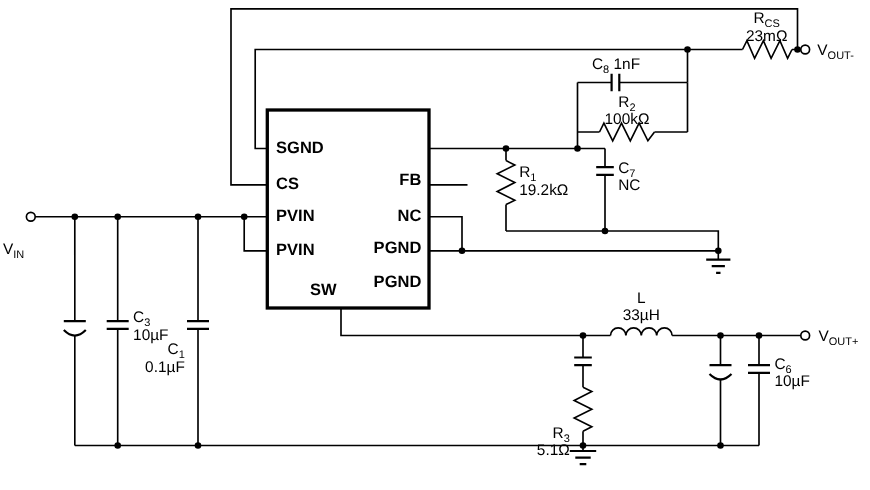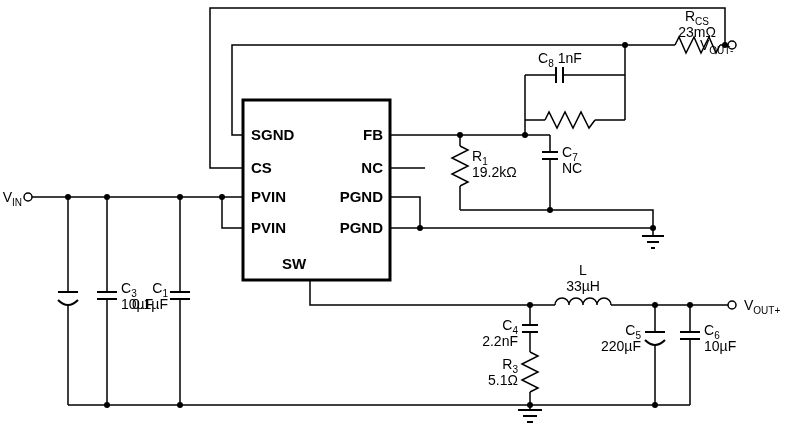--- a/index.html
+++ b/index.html
@@ -2,21 +2,21 @@
 <html><head>
 <meta charset="utf-8">
 <style>
   html,body{margin:0;padding:0;background:#fff;}
   .stage{position:relative;width:791px;height:445px;background:#fff;overflow:hidden;
          font-family:"Liberation Sans",sans-serif;color:#000;}
   .stage svg{position:absolute;left:0;top:0;}
   .lbl{position:absolute;font-size:14px;line-height:16px;white-space:nowrap;}
   .pin{position:absolute;font-size:15px;line-height:16px;white-space:nowrap;font-weight:bold;}
   .ctr{text-align:center;}
-  .rt{text-align:right;}
+  .rt{text-align:right;margin-top:29px;}
   .lbl .ln{display:block;}
   sub{font-size:10px;line-height:0;}
   .sp{margin-left:4px;}
 </style>
 </head>
 <body>
 
 <div class="stage">
 
 <svg width="791" height="445" viewBox="0 0 791 445">
@@ -99,61 +99,57 @@
   <g fill="#fff" stroke="#000" stroke-width="1.5">
     <circle cx="28" cy="197" r="4"></circle>
     <circle cx="732" cy="45" r="4"></circle>
     <circle cx="732" cy="305" r="4"></circle>
   </g>
 </svg>
 
 <div class="lbl rt" style="left:0px;top:189px;width:22px">
   <span class="ln"><span>V</span><sub>IN</sub></span>
 </div>
-<div class="lbl" style="left:700px;top:37px">
+<div class="lbl" style="left:743px;top:37px">
   <span class="ln"><span>V</span><sub>OUT-</sub></span>
 </div>
 <div class="lbl" style="left:744px;top:297px">
   <span class="ln"><span>V</span><sub>OUT+</sub></span>
 </div>
 
 <div class="lbl ctr" style="left:668px;top:8px;width:58px">
   <span class="ln"><span>R</span><sub>CS</sub></span>
   <span class="ln">23mΩ</span>
 </div>
 <div class="lbl ctr" style="left:528px;top:50px;width:64px">
   <span class="ln"><span>C</span><sub>8</sub><span class="sp">1nF</span></span>
+</div>
+<div class="lbl ctr" style="left:542px;top:84px;width:56px">
+  <span class="ln"><span>R</span><sub>2</sub></span>
+  <span class="ln">100kΩ</span>
 </div>
 <div class="lbl" style="left:472px;top:148px">
   <span class="ln"><span>R</span><sub>1</sub></span>
   <span class="ln">19.2kΩ</span>
 </div>
 <div class="lbl" style="left:562px;top:144px">
   <span class="ln"><span>C</span><sub>7</sub></span>
   <span class="ln">NC</span>
 </div>
 <div class="lbl" style="left:121px;top:280px">
   <span class="ln"><span>C</span><sub>3</sub></span>
   <span class="ln">10µF</span>
 </div>
 <div class="lbl rt" style="left:116px;top:280px;width:52px">
   <span class="ln"><span>C</span><sub>1</sub></span>
   <span class="ln">0.1µF</span>
 </div>
-<div class="lbl rt" style="left:462px;top:317px;width:56px">
-  <span class="ln"><span>C</span><sub>4</sub></span>
-  <span class="ln">2.2nF</span>
-</div>
 <div class="lbl rt" style="left:462px;top:356px;width:56px">
   <span class="ln"><span>R</span><sub>3</sub></span>
   <span class="ln">5.1Ω</span>
-</div>
-<div class="lbl rt" style="left:585px;top:322px;width:56px">
-  <span class="ln"><span>C</span><sub>5</sub></span>
-  <span class="ln">220µF</span>
 </div>
 <div class="lbl" style="left:704px;top:322px">
   <span class="ln"><span>C</span><sub>6</sub></span>
   <span class="ln">10µF</span>
 </div>
 <div class="lbl ctr" style="left:557px;top:262px;width:52px">
   <span class="ln"><span>L</span><sub></sub></span>
   <span class="ln">33µH</span>
 </div>
 

